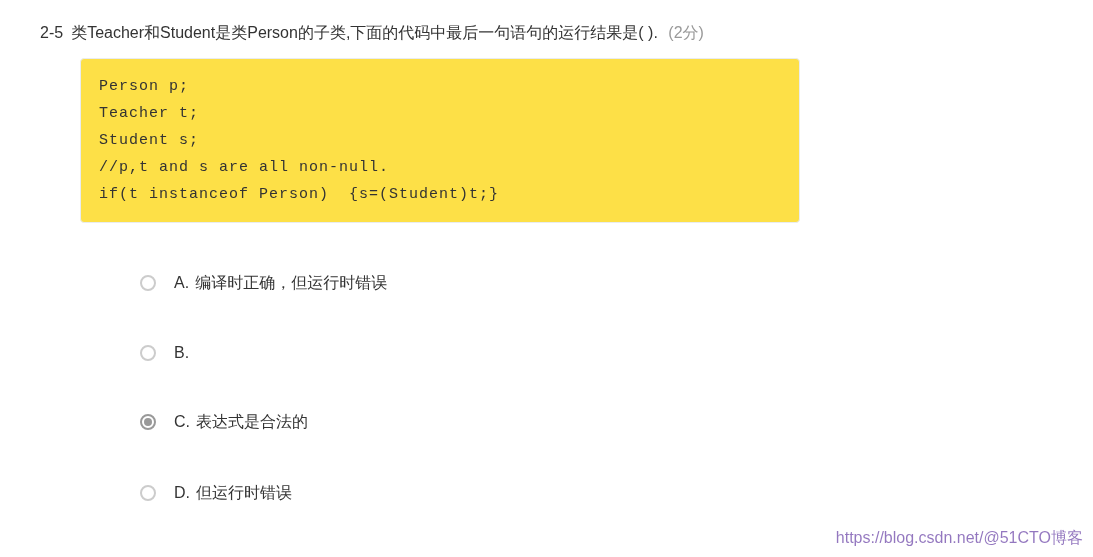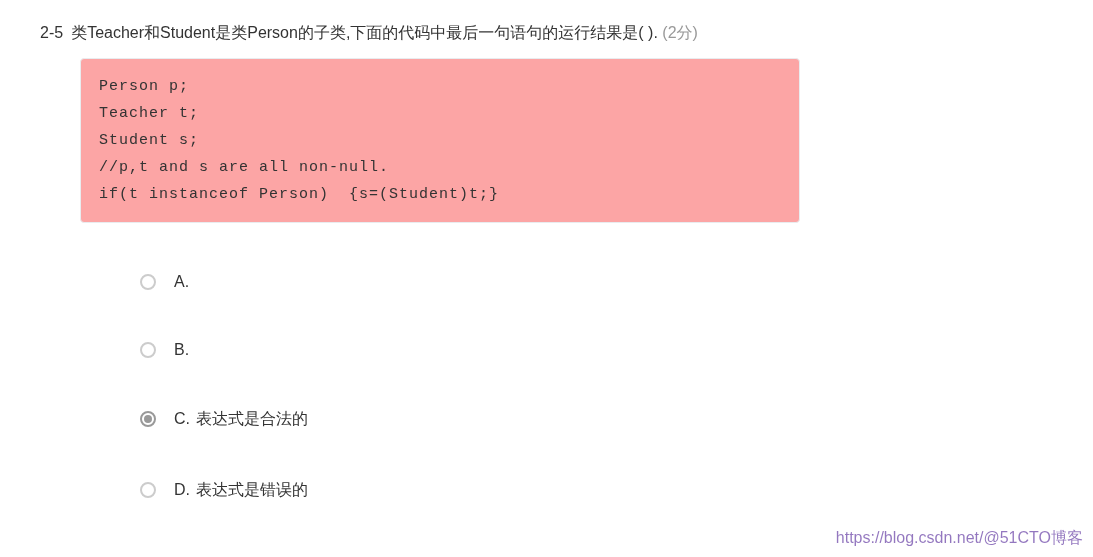--- a/index.html
+++ b/index.html
@@ -18,23 +18,24 @@
       font-size: 16px;
       line-height: 1.6;
       margin-bottom: 12px;
     }
     .question-number {
       margin-right: 8px;
       text-align: right;
     }
     .points {
       color: #999;
+      margin-left: 6px;
     }
     .code-block {
-      background: #fca5a5;
+      background: #fde047;
       border: 1px solid #e9ecef;
       border-radius: 4px;
       padding: 14px 18px;
       font-family: "Courier New", Consolas, monospace;
       font-size: 15px;
       line-height: 1.8;
       letter-spacing: 1px;
       margin-left: 40px;
       margin-bottom: 50px;
       max-width: 720px;
@@ -97,30 +98,31 @@
 <div class="code-block">Person p;
 Teacher t;
 Student s;
 //p,t and s are all non-null.
 if(t instanceof Person)  {s=(Student)t;}</div>
 
 <div class="options">
   <div class="option">
     <span class="radio"></span>
     <span class="option-label">A.</span>
+    <span class="option-text">编译时正确，但运行时错误</span>
   </div>
   <div class="option">
     <span class="radio"></span>
     <span class="option-label">B.</span>
   </div>
   <div class="option">
     <span class="radio selected"></span>
     <span class="option-label">C.</span>
     <span class="option-text">表达式是合法的</span>
   </div>
   <div class="option">
     <span class="radio"></span>
     <span class="option-label">D.</span>
-    <span class="option-text">表达式是错误的</span>
+    <span class="option-text">但运行时错误</span>
   </div>
 </div>
 
 <div class="watermark">https://blog.csdn.net/@51CTO博客</div>
 
 </body></html>

